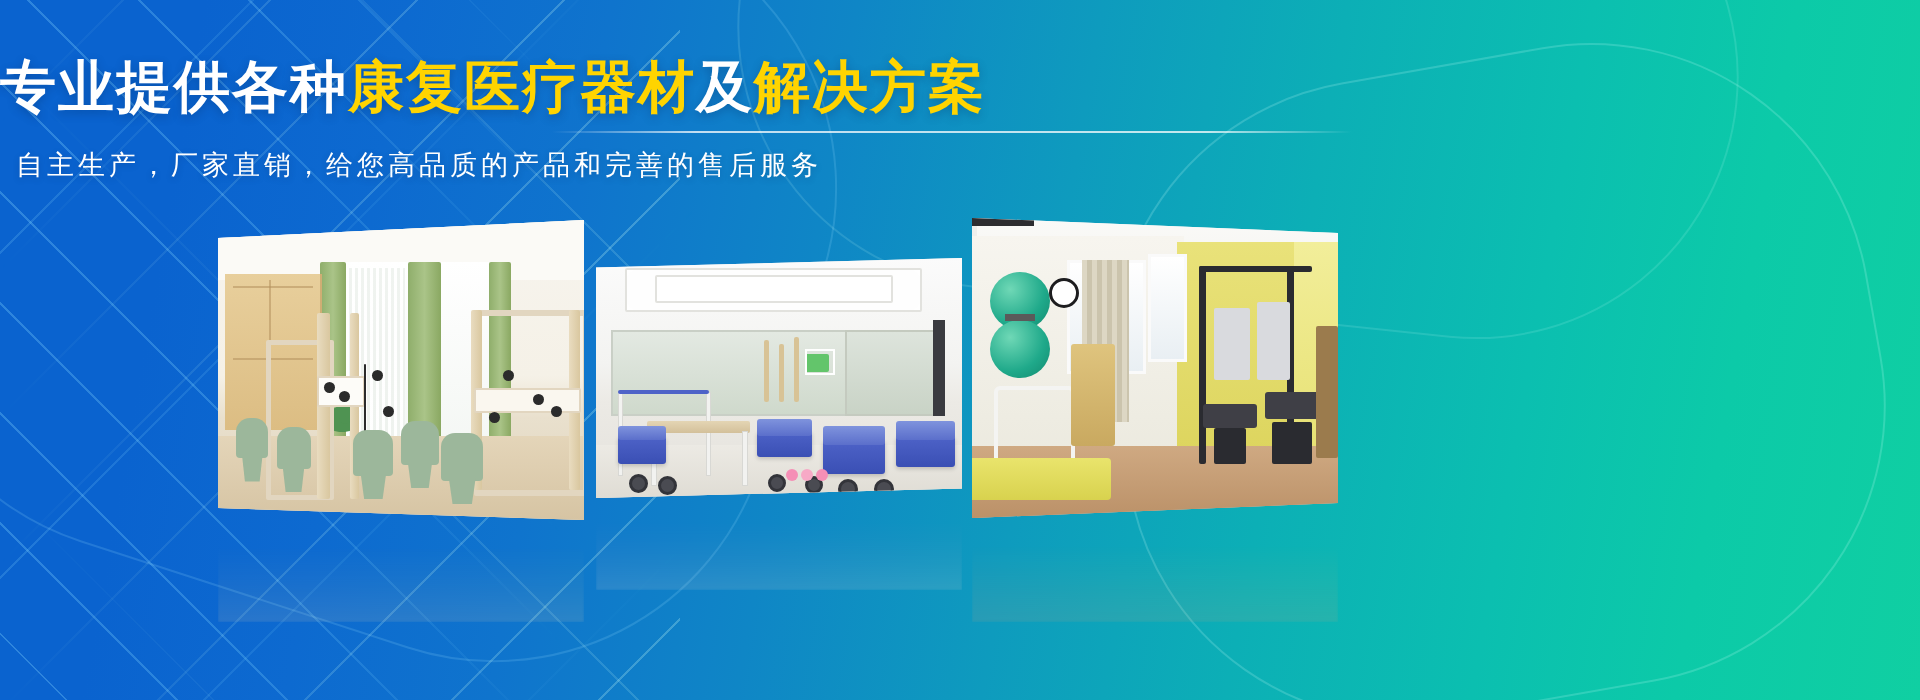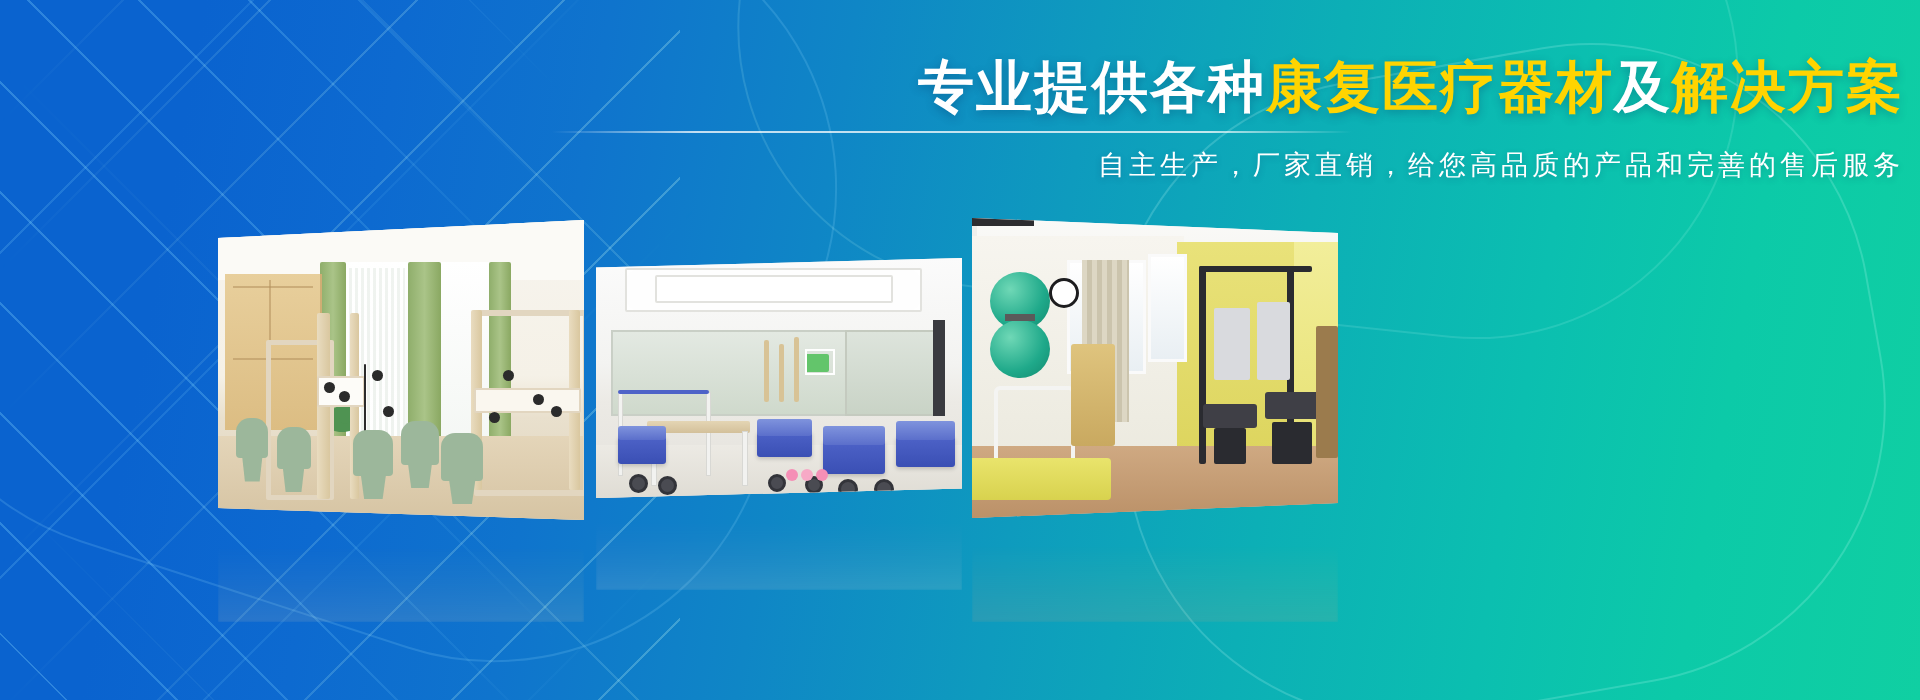--- a/index.html
+++ b/index.html
@@ -45,33 +45,33 @@
     width:760px;right:0;top:0;bottom:0;
     -webkit-mask-image:linear-gradient(to left,rgba(0,0,0,.95) 0%,rgba(0,0,0,0) 100%);
     mask-image:linear-gradient(to left,rgba(0,0,0,.95) 0%,rgba(0,0,0,0) 100%);}
 
   .swoosh{position:absolute;border:2px solid rgba(190,255,250,.20);border-radius:280px;pointer-events:none;}
   .sw1{width:900px;height:760px;left:-90px;top:-150px;transform:rotate(18deg);border-color:rgba(150,220,255,.18);}
   .sw2{width:760px;height:640px;right:40px;top:60px;transform:rotate(-10deg);border-color:rgba(200,255,250,.20);}
   .sw3{width:1000px;height:520px;right:180px;top:-210px;transform:rotate(6deg);border-color:rgba(200,255,250,.14);}
 
   
-  .textwrap{position:absolute;left:0;right:16px;top:58px;text-align:right;z-index:6;}
+  .textwrap{position:absolute;left:0;right:16px;top:58px;text-align:left;z-index:6;}
   .headline{font-family:"DejaVu Sans","Liberation Sans",sans-serif;
     font-size:56px;font-weight:700;letter-spacing:2px;line-height:1.05;
     white-space:nowrap;margin:0;
     text-shadow:0 3px 10px rgba(0,40,90,.30);}
   .headline .w{color:#ffffff;}
   .headline .y{color:#ffd400;}
 
   .rulewrap{display:flex;align-items:center;justify-content:center;margin:14px 0 0;}
   .rule{height:2px;width:800px;
     background:linear-gradient(to right,rgba(255,255,255,0),rgba(255,255,255,.75) 18%,rgba(255,255,255,.75) 82%,rgba(255,255,255,0));}
 
-  .subcn{margin:14px 0 0;color:#ffffff;font-size:27px;letter-spacing:4px;
+  .subcn{margin:14px 16px 0;color:#ffffff;font-size:27px;letter-spacing:4px;
     font-family:"DejaVu Sans","Liberation Sans",sans-serif;font-weight:400;
     text-shadow:0 2px 6px rgba(0,40,90,.25);}
   .suben{margin:9px 0 0;color:rgba(255,255,255,.52);font-size:17px;letter-spacing:1.6px;
     font-family:"Liberation Sans",sans-serif;font-weight:300;}
 
   
   .photos{position:absolute;left:0;top:210px;width:1920px;height:330px;z-index:5;}
   .frame{position:absolute;overflow:hidden;background:#eee;
     box-shadow:0 14px 34px rgba(0,30,70,.30);}
   .frame .inner{position:absolute;inset:0;overflow:hidden;}

